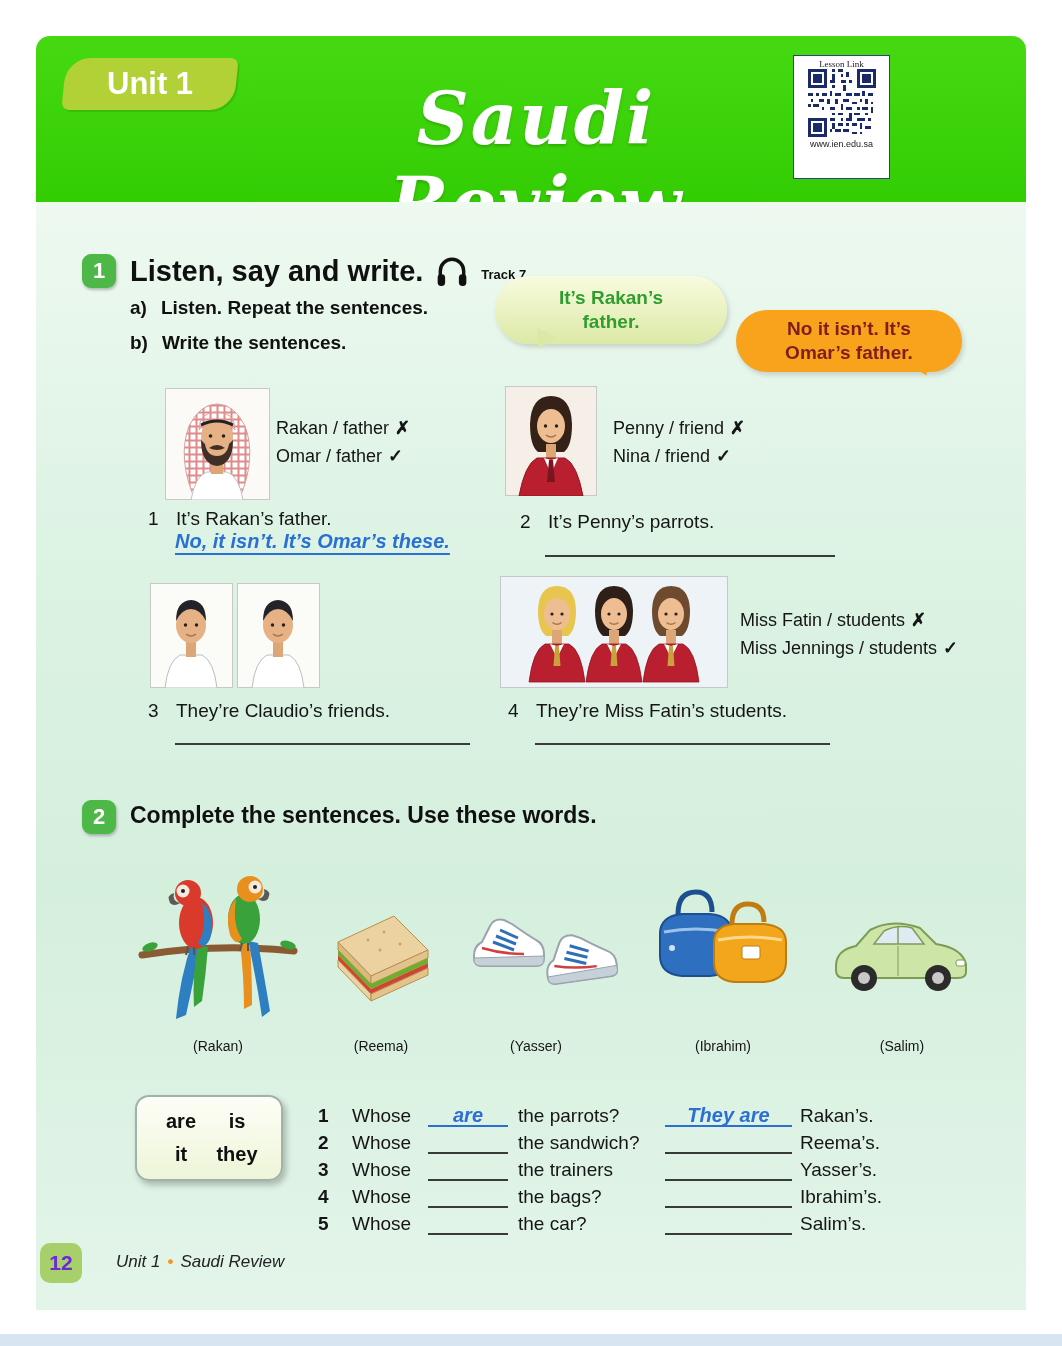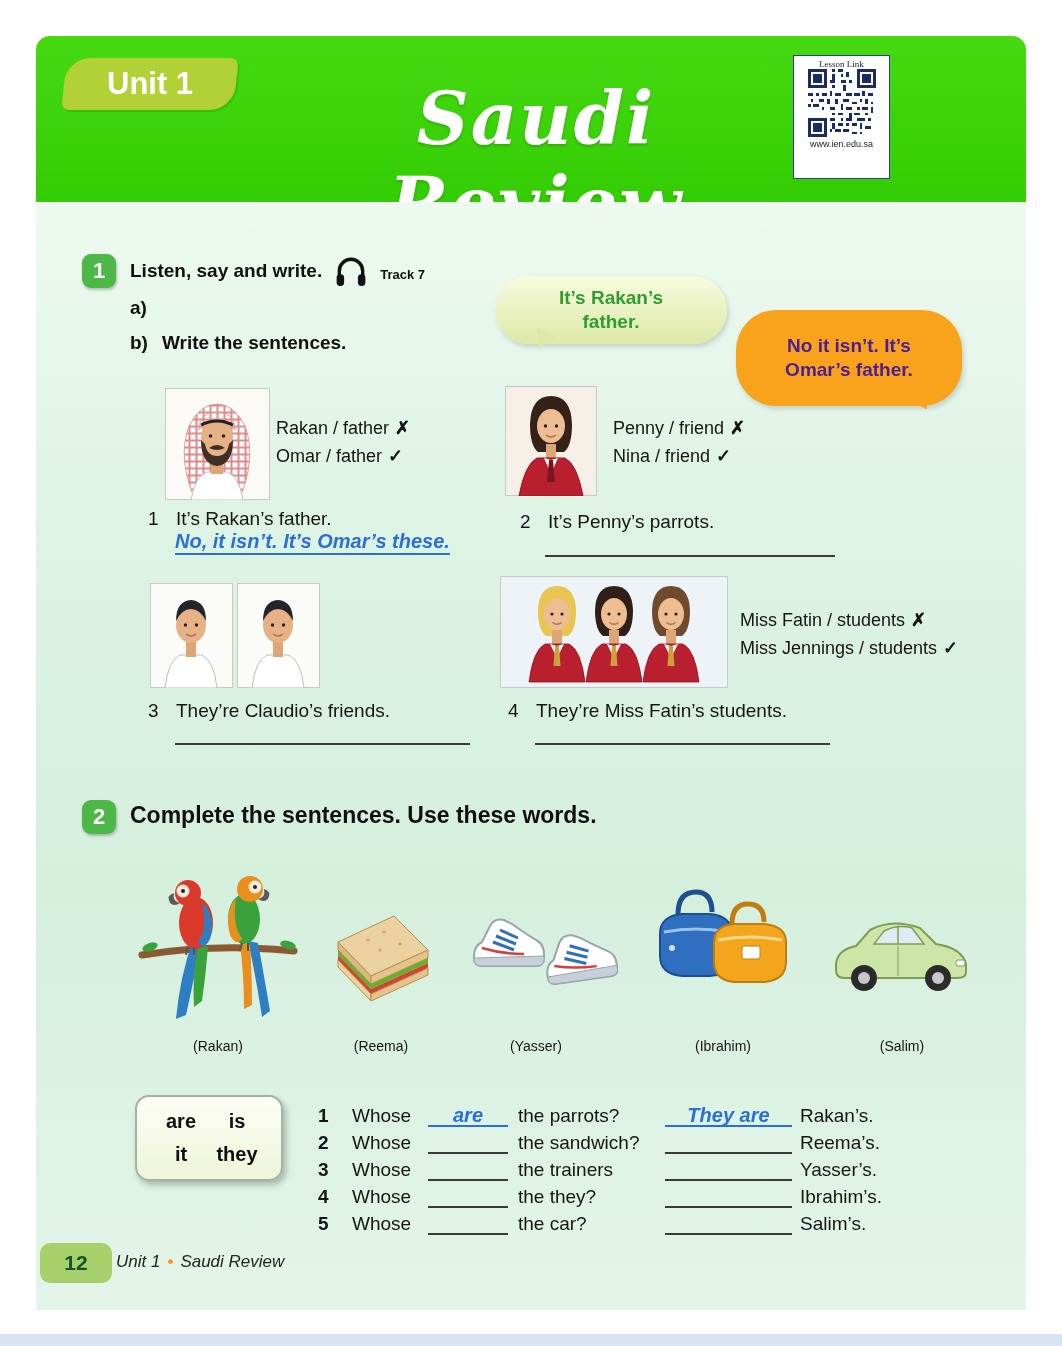--- a/index.html
+++ b/index.html
@@ -30,37 +30,37 @@
              background:linear-gradient(180deg,#eef9f0 0%, #ddf3e4 30%, #d5efdd 62%, #e3f5e9 100%); }
 
   .badge { position:absolute; width:34px; height:34px; background:#4db848; border-radius:9px;
            color:#fff; font-size:22px; font-weight:bold; display:flex; align-items:center;
            justify-content:center; box-shadow:1px 2px 3px rgba(0,0,0,.25); }
   .s1-badge { left:46px; top:52px; }
   .s2-badge { left:46px; top:598px; }
 
   .s1-title-row { position:absolute; left:94px; top:50px; height:38px;
                   display:flex; align-items:center; gap:12px; }
-  .sec-title { font-size:19px; font-weight:bold; color:#101010; }
+  .sec-title { font-size:29px; font-weight:bold; color:#101010; }
   .track { font-size:13px; font-weight:bold; color:#101010;margin-top:6px; }
   .s2-title { position:absolute; left:94px; top:600px; font-size:23px; font-weight:bold; color:#101010; }
 
   .step { position:absolute; display:flex; gap:14px; font-size:19px; font-weight:bold; color:#101010; }
   .step-a { left:94px; top:95px; }
   .step-b { left:94px; top:130px; }
 
   .bubble { position:absolute; display:flex; align-items:center; justify-content:center;
             text-align:center; font-weight:bold; font-size:19px; line-height:1.25; border-radius:40px; }
   .bubble-left { left:459px; top:74px; width:232px; height:68px; padding:0 48px;
                  background:linear-gradient(180deg,#f8fbdf 0%, #dcE9a6 100%);
                  color:#2f9e2f; box-shadow:2px 3px 5px rgba(0,0,0,.15); }
   .bubble-left::after { content:""; position:absolute; left:34px; bottom:-16px; width:0; height:0;
                         border:11px solid transparent; border-top:18px solid #dce9a6; transform:rotate(28deg); }
-  .bubble-right { left:700px; top:108px; width:226px; height:96px; padding:16px 26px;
-                  background:#f9a21b; color:#4c1d95; box-shadow:2px 3px 5px rgba(0,0,0,.15); }
+  .bubble-right { left:700px; top:108px; width:226px; height:62px; padding:16px 26px;
+                  background:#f9a21b; color:#7f1d1d; box-shadow:2px 3px 5px rgba(0,0,0,.15); }
   .bubble-right::after { content:""; position:absolute; right:26px; bottom:-15px; width:0; height:0;
                          border:11px solid transparent; border-top:18px solid #f9a21b; transform:rotate(-28deg); }
 
   .img-box { position:absolute; }
   .img-rakan { left:129px; top:186px; }
   .img-penny { left:469px; top:184px; }
   .img-boys  { left:114px; top:381px; }
   .img-girls { left:464px; top:374px; }
 
   .opt { position:absolute; font-size:18px; color:#151515; line-height:28px; }
@@ -114,23 +114,23 @@
   .q-num   { left:0; font-weight:bold; }
   .q-lead  { left:34px; }
   .q-blank1{ left:110px; width:80px; height:22px; border-bottom:2px solid #3a3a3a; text-align:center; }
   .q-obj   { left:200px; }
   .q-blank2{ left:347px; width:127px; height:22px; border-bottom:2px solid #3a3a3a; text-align:center; }
   .q-owner { left:482px; }
   .filled  { border-bottom-color:#2a6fd6 !important; color:#2a6fd6; font-style:italic;
              font-weight:bold; font-size:20px; line-height:20px; }
 
   
-  .page-num { position:absolute; left:40px; top:1243px; width:72px; height:40px; background:#a7d06a;
+  .page-num { position:absolute; left:40px; top:1243px; width:42px; height:40px; background:#a7d06a;
               border-radius:10px; display:flex; align-items:center; justify-content:center;
-              font-size:21px; font-weight:bold; color:#14532d; }
+              font-size:21px; font-weight:bold; color:#6d28d9; }
   .footer-text { position:absolute; left:116px; top:1252px; font-size:17px; font-style:italic; color:#222; }
   .footer-sep { color:#f7941d; font-weight:bold; margin:0 7px; font-style:normal; }
   .bottom-strip { position:absolute; left:0; top:1334px; width:1062px; height:12px; background:#d7e5f2; }
 </style>
 </head>
 <body>
 
 <div class="page">
 
   <div class="header">
@@ -166,20 +166,21 @@
       <span class="sec-title">Listen, say and write.</span>
       <svg viewBox="0 0 32 32" width="34" height="34">
         <path d="M5 22 v-6 a11 11 0 0 1 22 0 v6" fill="none" stroke="#111" stroke-width="3.2"></path>
         <rect x="2.5" y="19" width="7" height="11" rx="3.2" fill="#111"></rect>
         <rect x="22.5" y="19" width="7" height="11" rx="3.2" fill="#111"></rect>
       </svg>
       <span class="track">Track 7</span>
     </div>
     <div class="step step-a">
       <span>a)</span>
+      <span>Listen. Repeat the sentences.</span>
     </div>
     <div class="step step-b">
       <span>b)</span>
       <span>Write the sentences.</span>
     </div>
 
     <div class="bubble bubble-left">It’s Rakan’s father.</div>
     <div class="bubble bubble-right">No it isn’t. It’s Omar’s father.</div>
 
     <div class="img-box img-rakan">
@@ -431,21 +432,21 @@
       <span class="q-lead">Whose</span>
       <div class="q-blank1"></div>
       <span class="q-obj">the trainers</span>
       <div class="q-blank2"></div>
       <span class="q-owner">Yasser’s.</span>
     </div>
     <div class="q-row qr4">
       <span class="q-num">4</span>
       <span class="q-lead">Whose</span>
       <div class="q-blank1"></div>
-      <span class="q-obj">the they?</span>
+      <span class="q-obj">the bags?</span>
       <div class="q-blank2"></div>
       <span class="q-owner">Ibrahim’s.</span>
     </div>
     <div class="q-row qr5">
       <span class="q-num">5</span>
       <span class="q-lead">Whose</span>
       <div class="q-blank1"></div>
       <span class="q-obj">the car?</span>
       <div class="q-blank2"></div>
       <span class="q-owner">Salim’s.</span>

